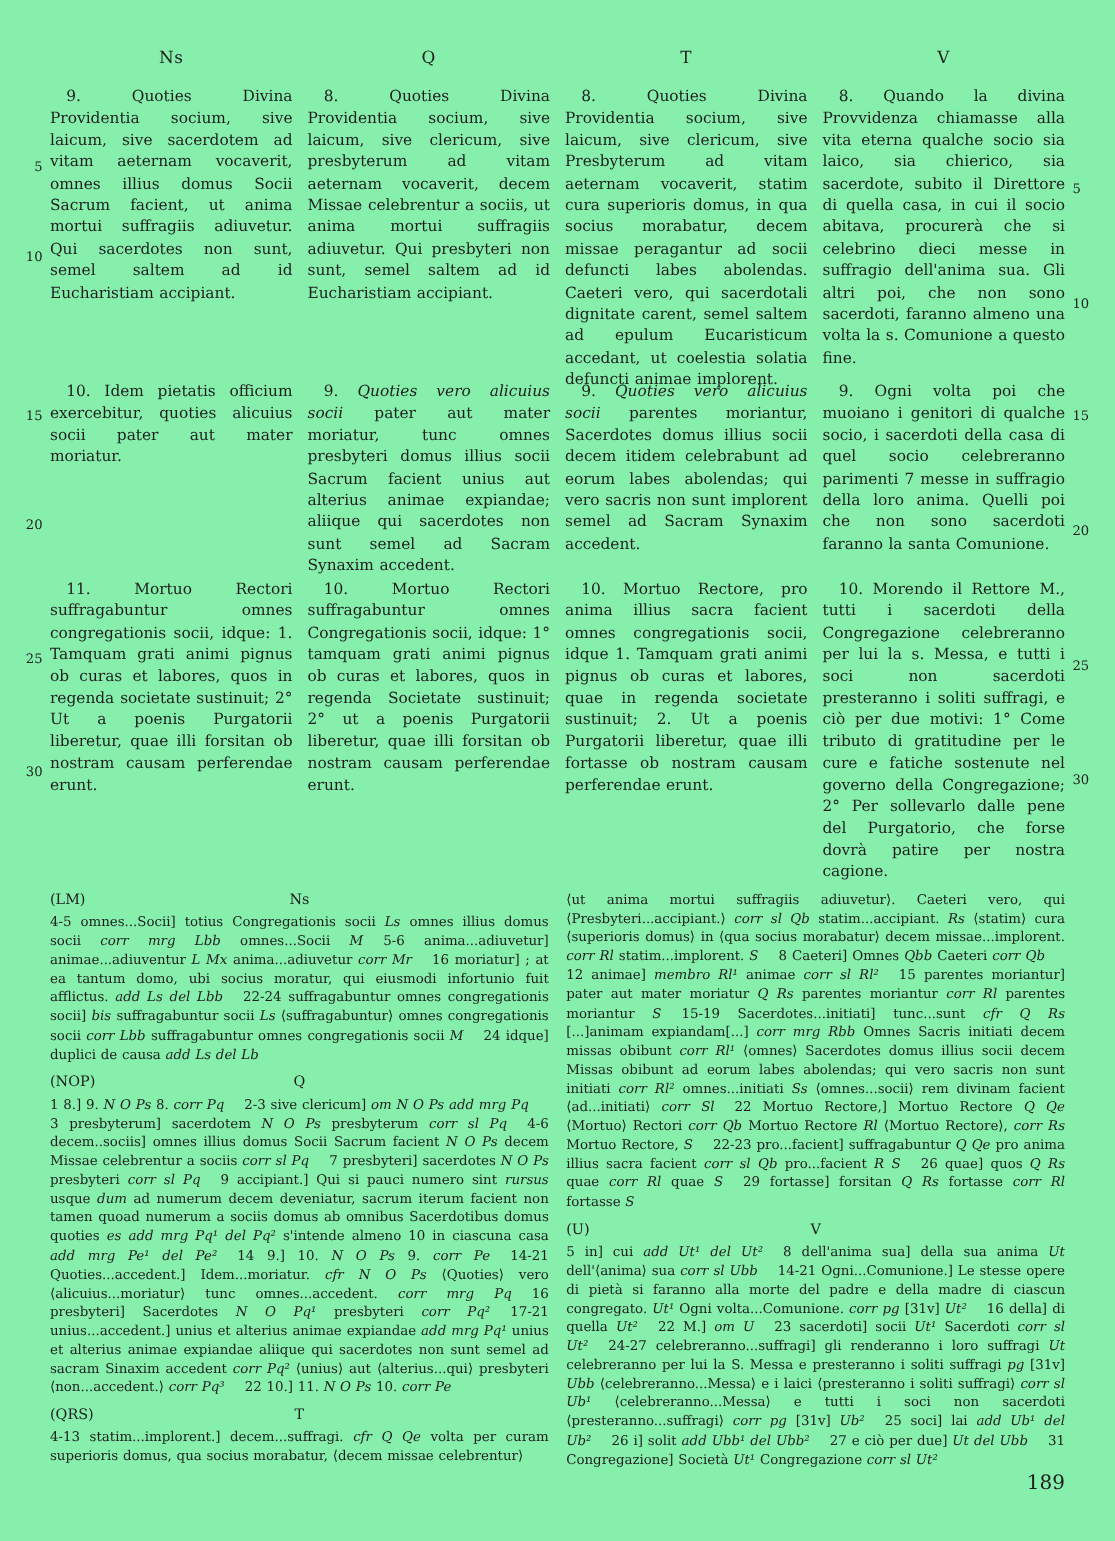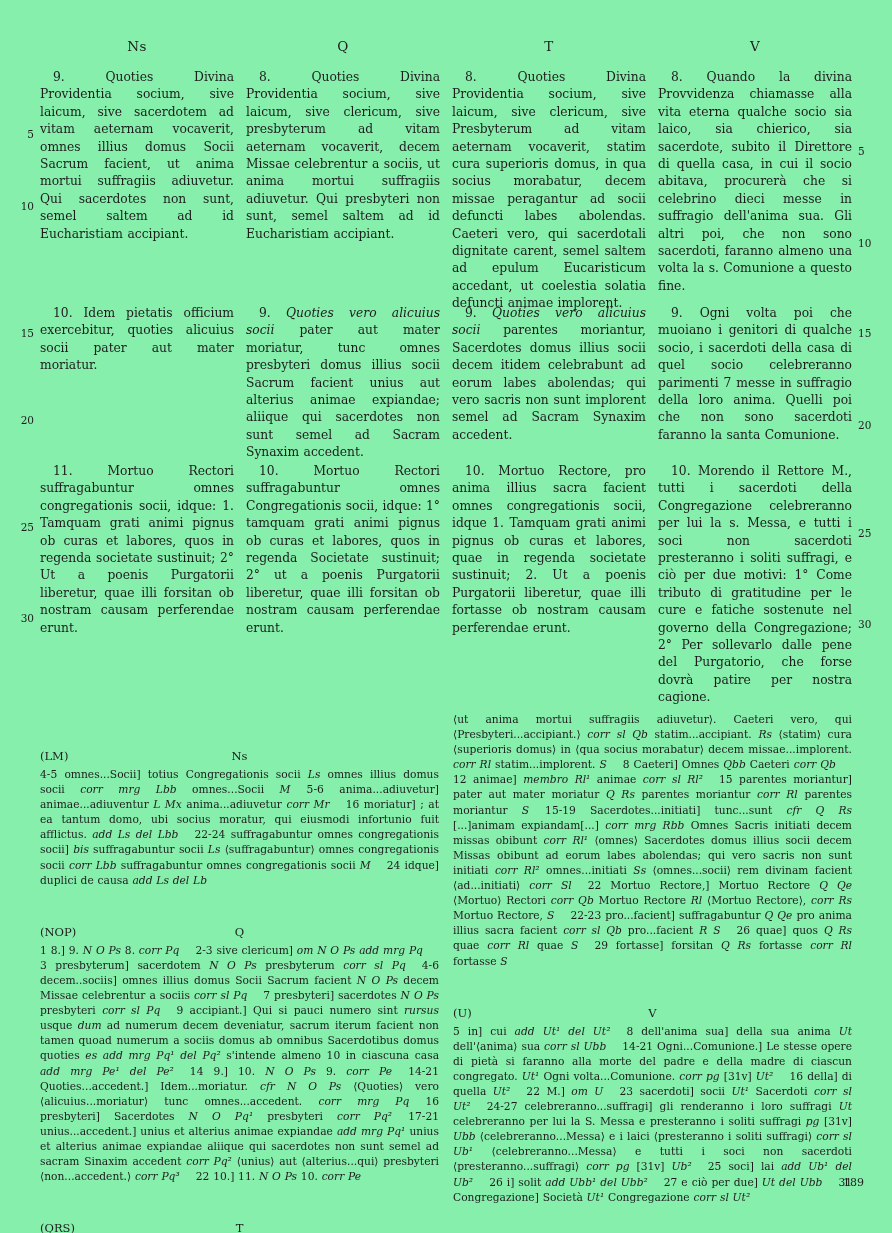--- a/index.html
+++ b/index.html
@@ -29,30 +29,30 @@
     position:absolute; font-size:10.5px; color:#1d1d1d; width:26px;
   }
   .mnum.left { text-align:right; }
   .mnum.right { text-align:left; }
   
   .apparatus {
     position:absolute; left:40px; top:712px; width:812px;
     display:grid; grid-template-columns:1fr 1fr; gap:14px; align-items:start;
   }
   .app-section { margin-bottom:7px; }
-  .app-head { position:relative; font-size:11.5px; height:18px;margin-top:37px; }
+  .app-head { position:relative; font-size:11.5px; height:18px; }
   .app-head .sig { position:absolute; left:0; top:0; }
   .app-head .wit { display:block; text-align:center; }
   .app-body {
     margin:0; font-size:10.7px; line-height:15.1px;
     text-align:justify; word-spacing:.4px;
   }
   .gap { white-space:pre; }
   
-  .pagenum { position:absolute; right:28px; top:1176px; font-size:11px; }
+  .pagenum { position:absolute; right:40px; top:1176px; font-size:16px; }
 </style>
 </head>
 <body>
 
 <div class="page">
 
   <div class="main">
     <div class="headers" id="col-headers">
         <div class="col-head">Ns</div>
         <div class="col-head">Q</div>

